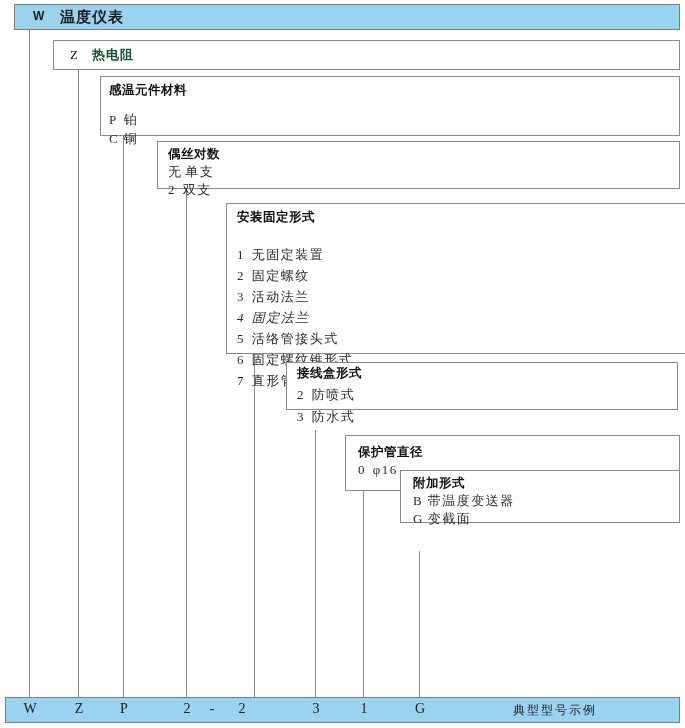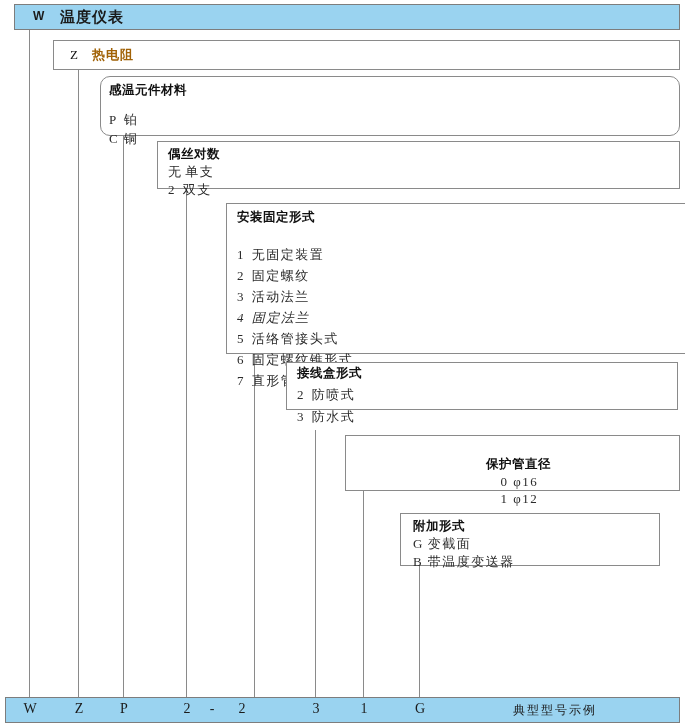--- a/index.html
+++ b/index.html
@@ -92,21 +92,21 @@
     font-family: "Liberation Serif", "DejaVu Serif", serif;
     font-size: 13px;
     color: #111;
   }
   .inline-box-label {
     position: absolute;
     font-family: "DejaVu Sans", "Liberation Sans", sans-serif;
     font-weight: bold;
     font-size: 13px;
     letter-spacing: 1px;
-    color: #a16207;
+    color: #14532d;
   }
 
   
   .vline {
     position: absolute;
     width: 1px;
     background: #8a8a8a;
   }
 
   
@@ -146,21 +146,21 @@
   <div class="bar" id="top-bar">
     <span class="bar-code">W</span>
     <span class="bar-label">温度仪表</span>
   </div>
 
   <div class="spec-box" style="left:53px; top:40px; width:627px; height:30px;">
     <span class="inline-box-code" style="left:16px; top:6px;">Z</span>
     <span class="inline-box-label" style="left:38px; top:5px;">热电阻</span>
   </div>
 
-  <div class="spec-box" style="left:100px; top:76px; width:580px; height:60px; padding:5px 0 0 8px;border-radius:10px;">
+  <div class="spec-box" style="left:100px; top:76px; width:580px; height:60px; padding:5px 0 0 8px;">
     <div class="spec-title">感温元件材料</div>
     <div class="spec-row" style="margin-top:12px;">
       <span class="code">P</span>
       <span class="txt">铂</span>
     </div>
     <div class="spec-row" style="margin-top:1px;">
       <span class="code">C</span>
       <span class="txt">铜</span>
     </div>
   </div>
@@ -214,41 +214,37 @@
     <div class="spec-row" style="margin-top:4px;">
       <span class="code">2</span>
       <span class="txt">防喷式</span>
     </div>
     <div class="spec-row" style="margin-top:4px;">
       <span class="code">3</span>
       <span class="txt">防水式</span>
     </div>
   </div>
 
-  <div class="spec-box" style="left:345px; top:435px; width:335px; height:56px; padding:20px 0 0 12px;text-align:center;">
+  <div class="spec-box" style="left:345px; top:435px; width:335px; height:56px; padding:8px 0 0 12px;">
     <div class="spec-title">保护管直径</div>
     <div class="spec-row" style="margin-top:1px;">
       <span class="code">0</span>
       <span class="txt">φ16</span>
     </div>
-    <div class="spec-row" style="margin-top:1px;">
-      <span class="code">1</span>
-      <span class="txt">φ12</span>
-    </div>
-  </div>
-
-  <div class="spec-box" style="left:400px; top:513px; width:260px; height:53px; padding:4px 0 0 12px;">
+  </div>
+
+  <div class="spec-box" style="left:400px; top:470px; width:280px; height:53px; padding:4px 0 0 12px;">
     <div class="spec-title">附加形式</div>
+    <div class="spec-row">
+      <span class="code">B</span>
+      <span class="txt">带温度变送器</span>
+    </div>
     <div class="spec-row">
       <span class="code">G</span>
       <span class="txt">变截面</span>
-    </div>
-    <div class="spec-row">
-      <span class="code">B</span>
-      <span class="txt">带温度变送器</span>
     </div>
   </div>
 
   <div class="bar" id="bottom-bar">
     <span class="bar-char" style="left:24px;">W</span>
     <span class="bar-char" style="left:73px;">Z</span>
     <span class="bar-char" style="left:118px;">P</span>
     <span class="bar-char" style="left:181px;">2</span>
     <span class="bar-char" style="left:206px;">-</span>
     <span class="bar-char" style="left:236px;">2</span>

